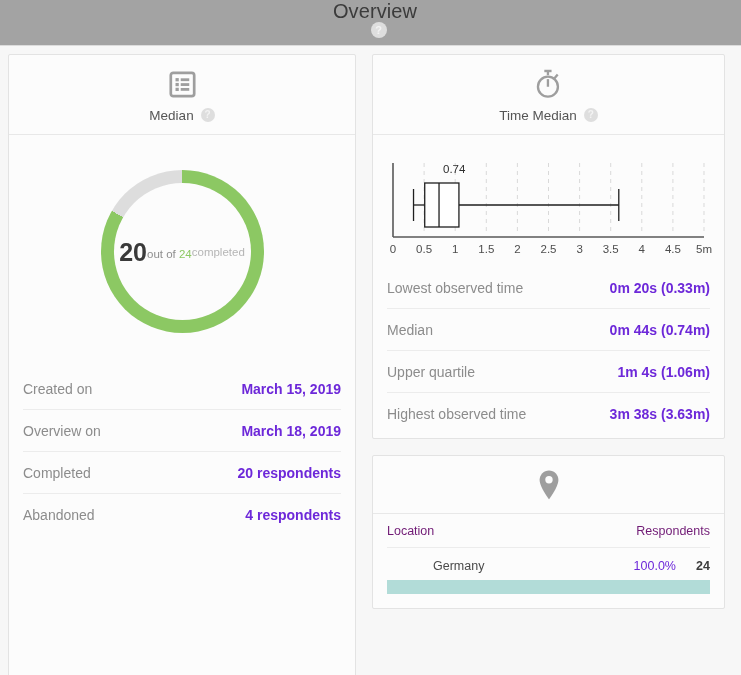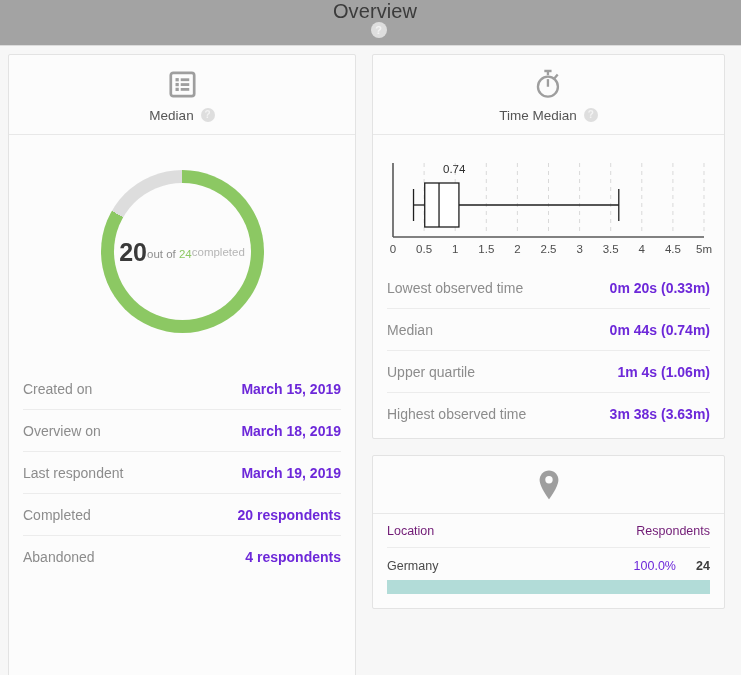--- a/index.html
+++ b/index.html
@@ -167,20 +167,21 @@
     padding-bottom: 9px;
     border-bottom: 1px solid #ececec;
   }
   .loc-row {
     padding-top: 11px;
   }
   .loc-line {
     display: flex;
     align-items: baseline;
     font-size: 12.5px;
+    margin-left: 46px;
   }
   .loc-name  { color: #4a4a4a; flex: 1; }
   .loc-pct   { color: #6d28d9; margin-right: 14px; }
   .loc-count { color: #3c3c3c; font-weight: bold; min-width: 20px; text-align: right; }
   .loc-bar-track {
     margin-top: 7px;
     height: 14px;
     background: transparent;
     width: 100%;
   }
@@ -230,24 +231,20 @@
       </div>
 
       <div class="stats" id="summary-stats">
           <div class="stat-row">
             <span class="stat-label">Created on</span>
             <span class="stat-value">March 15, 2019</span>
           </div>
           <div class="stat-row">
             <span class="stat-label">Overview on</span>
             <span class="stat-value">March 18, 2019</span>
-          </div>
-          <div class="stat-row">
-            <span class="stat-label">Last respondent</span>
-            <span class="stat-value">March 19, 2019</span>
           </div>
           <div class="stat-row">
             <span class="stat-label">Completed</span>
             <span class="stat-value">20 respondents</span>
           </div>
           <div class="stat-row">
             <span class="stat-label">Abandoned</span>
             <span class="stat-value">4 respondents</span>
           </div>
         </div>

